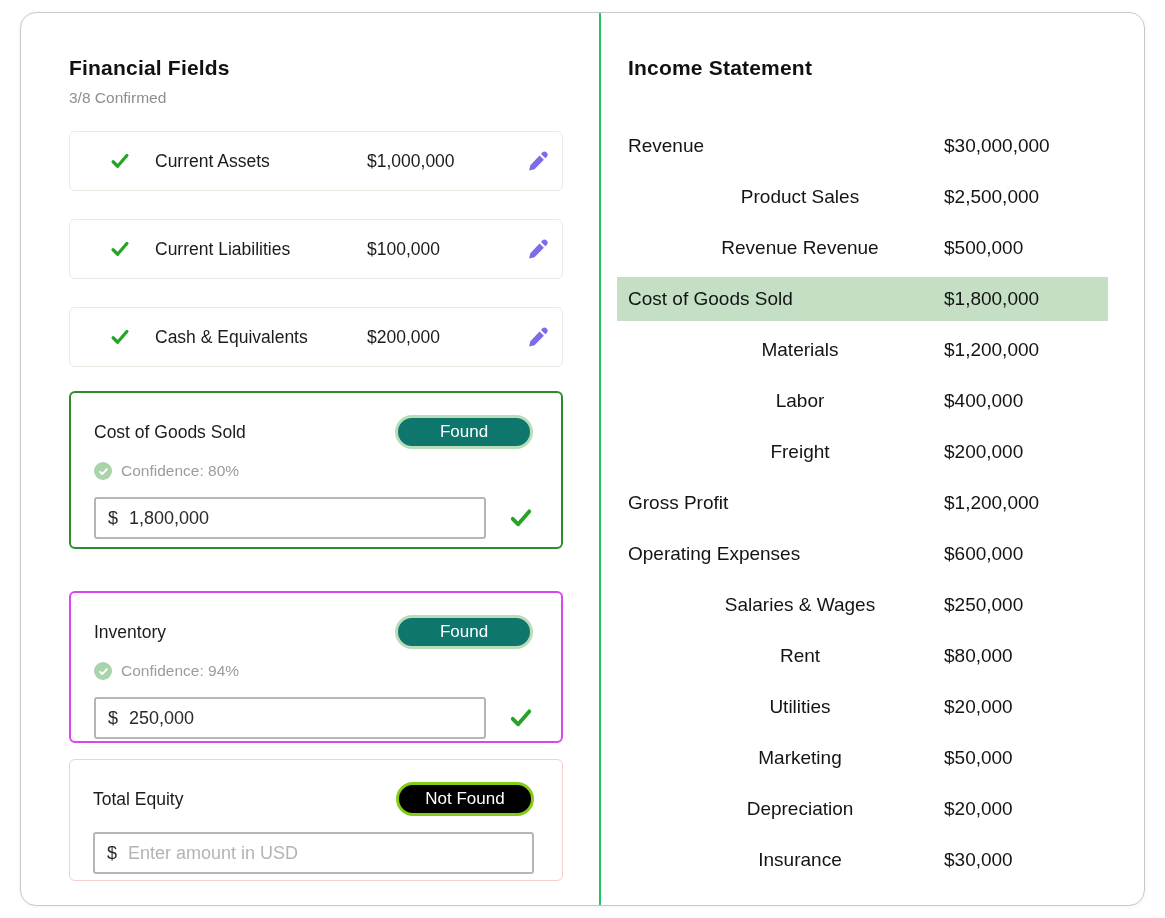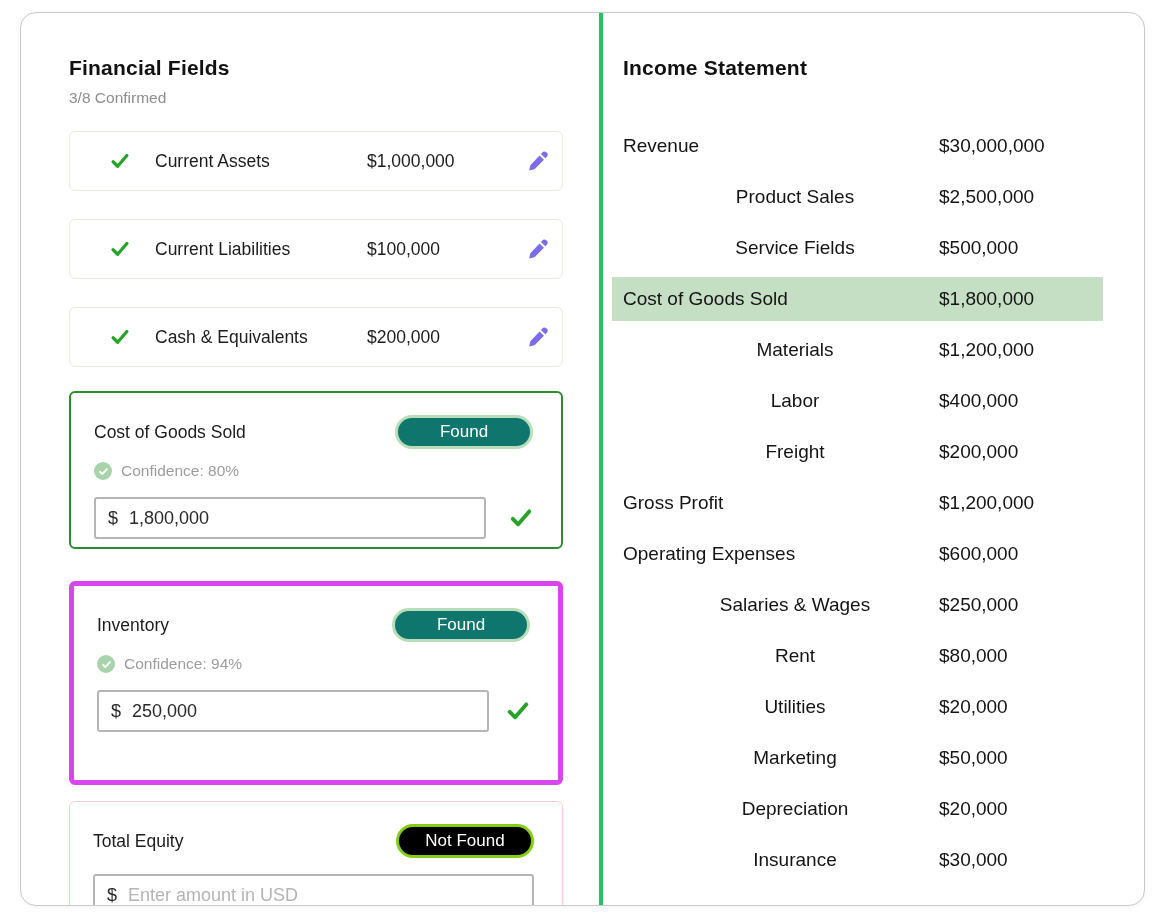--- a/index.html
+++ b/index.html
@@ -69,21 +69,21 @@
     cursor: pointer; flex: none;
     padding: 0;
   }
   .field-card {
     width: 494px;
     border-radius: 6px;
     background: #fff;
     padding: 22px 28px 24px 23px;
   }
   .field-card.cogs   { margin-top: 24px; height: 158px; border: 2px solid #2e8b2e; }
-  .field-card.inv    { margin-top: 32px; height: 204px; border: 5px solid #d946ef; }
+  .field-card.inv    { margin-top: 42px; height: 152px; border: 2px solid #d946ef; }
   .field-card.equity { margin-top: 16px; height: 122px; border: 1px solid #f6d0ca; }
   .field-head {
     display: flex;
     align-items: center;
     justify-content: space-between;
   }
   .field-label { font-size: 17.5px; color: #1c1c1c; }
   .badge {
     min-width: 138px; height: 34px;
     border-radius: 17px;
@@ -139,22 +139,22 @@
   .amount-input::placeholder { color: #b4b4b4; }
   .confirm-check-btn {
     margin-left: auto;
     width: 24px; height: 24px;
     border: none; background: transparent;
     cursor: pointer; padding: 0;
   }
   
   .right-panel {
     flex: 1;
-    border-left: 4px solid #22c55e;
-    padding: 43px 0 0 9px;
+    border-left: 2px solid #22c55e;
+    padding: 43px 0 0 16px;
   }
   .right-panel .panel-title { margin-left: 11px; }
   .statement-rows { margin-top: 44px; }
   .stmt-row {
     width: 491px; height: 44px;
     margin-bottom: 7px;
     display: grid;
     grid-template-columns: 316px auto;
     align-items: center;
     padding-left: 11px;
@@ -288,21 +288,21 @@
         <span class="stmt-label">Revenue</span>
         <span class="stmt-value">$30,000,000</span>
       </div>
 
       <div class="stmt-row sub">
         <span class="stmt-label">Product Sales</span>
         <span class="stmt-value">$2,500,000</span>
       </div>
 
       <div class="stmt-row sub">
-        <span class="stmt-label">Service Fields</span>
+        <span class="stmt-label">Revenue Revenue</span>
         <span class="stmt-value">$500,000</span>
       </div>
 
       <div class="stmt-row highlight">
         <span class="stmt-label">Cost of Goods Sold</span>
         <span class="stmt-value">$1,800,000</span>
       </div>
 
       <div class="stmt-row sub">
         <span class="stmt-label">Materials</span>

